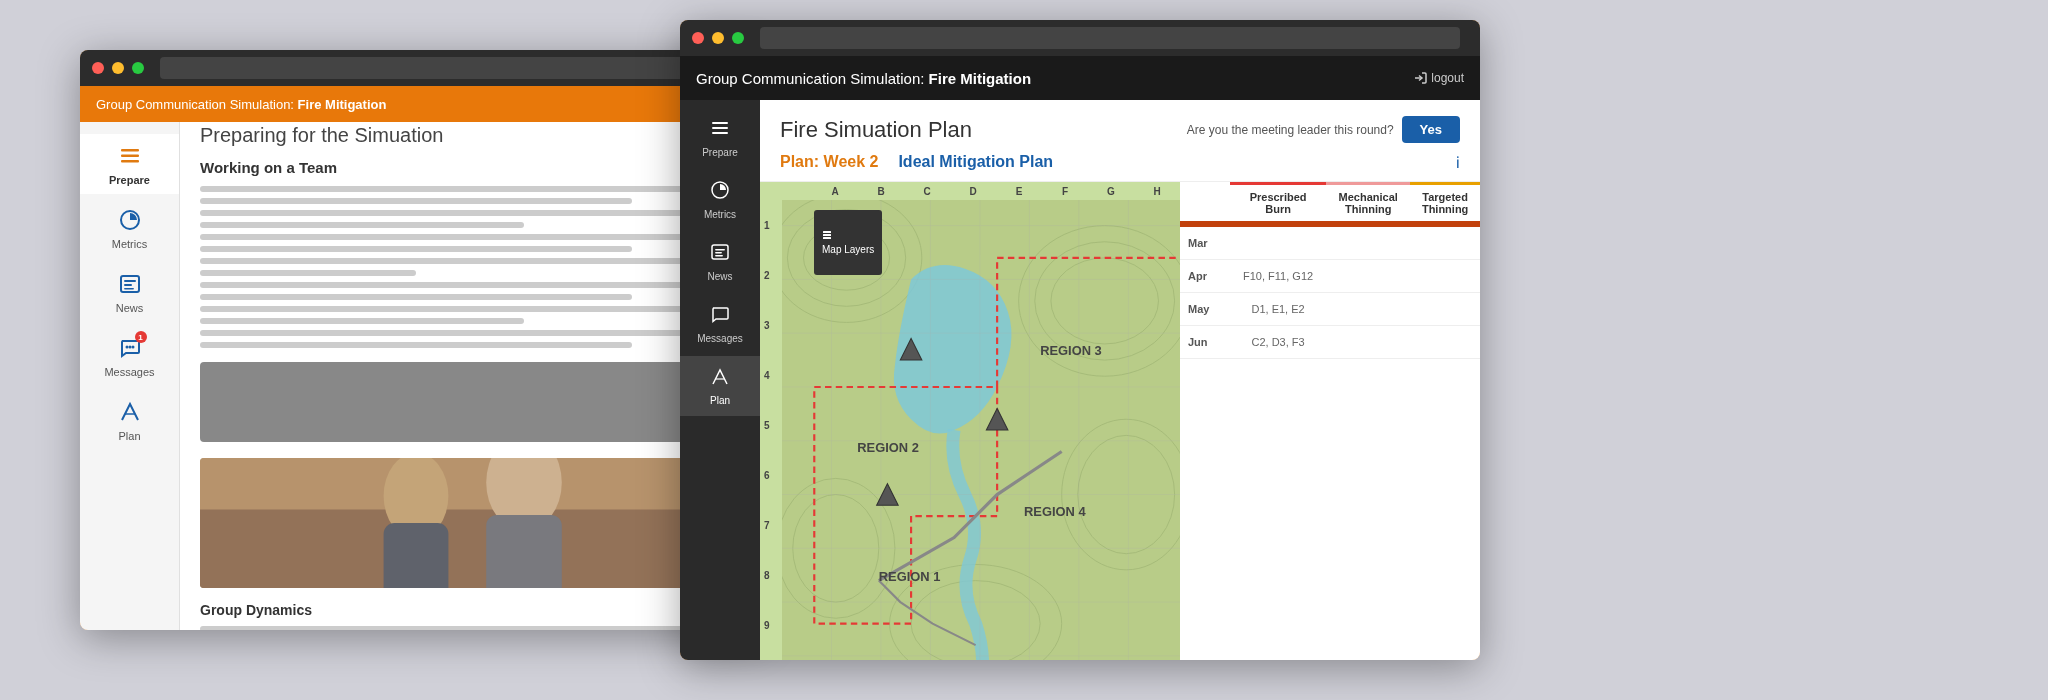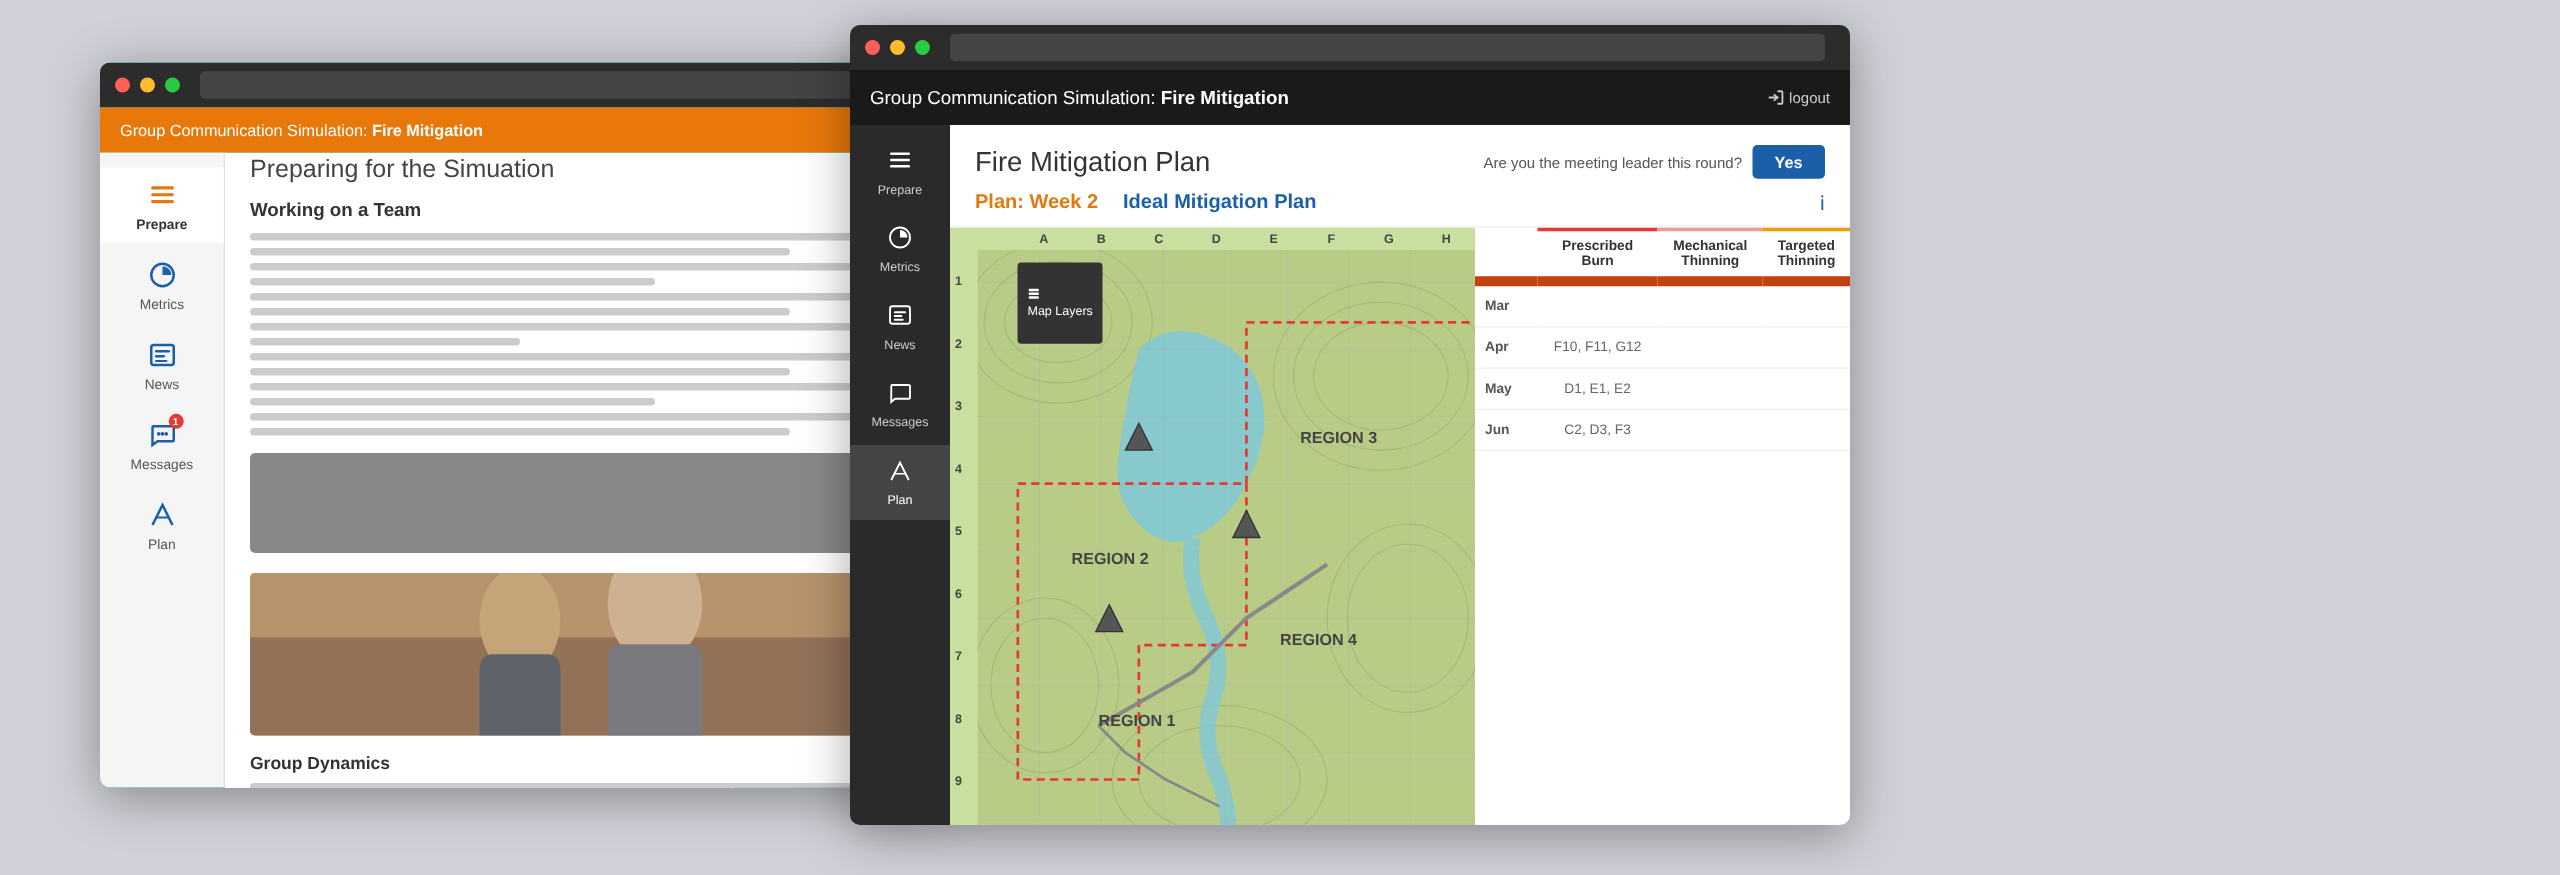--- a/index.html
+++ b/index.html
@@ -11,21 +11,21 @@
       overflow: hidden;
       display: flex;
       align-items: center;
       justify-content: center;
       gap: 0;
       position: relative;
     }
 
     
     .window {
-      background: #5eead4;
+      background: #fdba74;
       border-radius: 8px;
       box-shadow: 0 8px 40px rgba(0,0,0,0.35);
       overflow: hidden;
       display: flex;
       flex-direction: column;
     }
 
     .window-titlebar {
       background: #2c2c2c;
       height: 36px;
@@ -323,21 +323,21 @@
       padding: 0;
     }
     .mitigation-table {
       width: 100%;
       border-collapse: collapse;
       font-size: 11px;
     }
     .mitigation-table thead tr th {
       padding: 6px 8px;
       text-align: center;
-      border-bottom: 8px solid #c2410c;
+      border-bottom: 6px solid #c2410c;
       font-weight: 600;
       color: #333;
     }
     .mitigation-table thead tr th:first-child {
       text-align: left;
       width: 50px;
     }
     .col-prescribed { border-top: 3px solid #e53935; }
     .col-mechanical { border-top: 3px solid #ef9a9a; }
     .col-targeted { border-top: 3px solid #e8a000; }
@@ -573,21 +573,21 @@
             <path d="M5.5 13 L14.5 13" stroke="white" stroke-width="1.2"></path>
           </svg>
         </div>
         <span class="s2-label">Plan</span>
       </div>
     </div>
 
     <div class="main2">
       <div class="main2-header">
         <div class="main2-header-row">
-          <h1 class="fire-plan-title">Fire Mitigation Plan</h1>
+          <h1 class="fire-plan-title">Fire Simuation Plan</h1>
           <div class="meeting-question">
             <span>Are you the meeting leader this round?</span>
             <button class="yes-btn">Yes</button>
           </div>
         </div>
         <div class="plan-week-row">
           <span class="plan-week">Plan: Week 2</span>
           <span class="ideal-plan">Ideal Mitigation Plan</span>
           <span class="info-icon">ℹ</span>
         </div>

